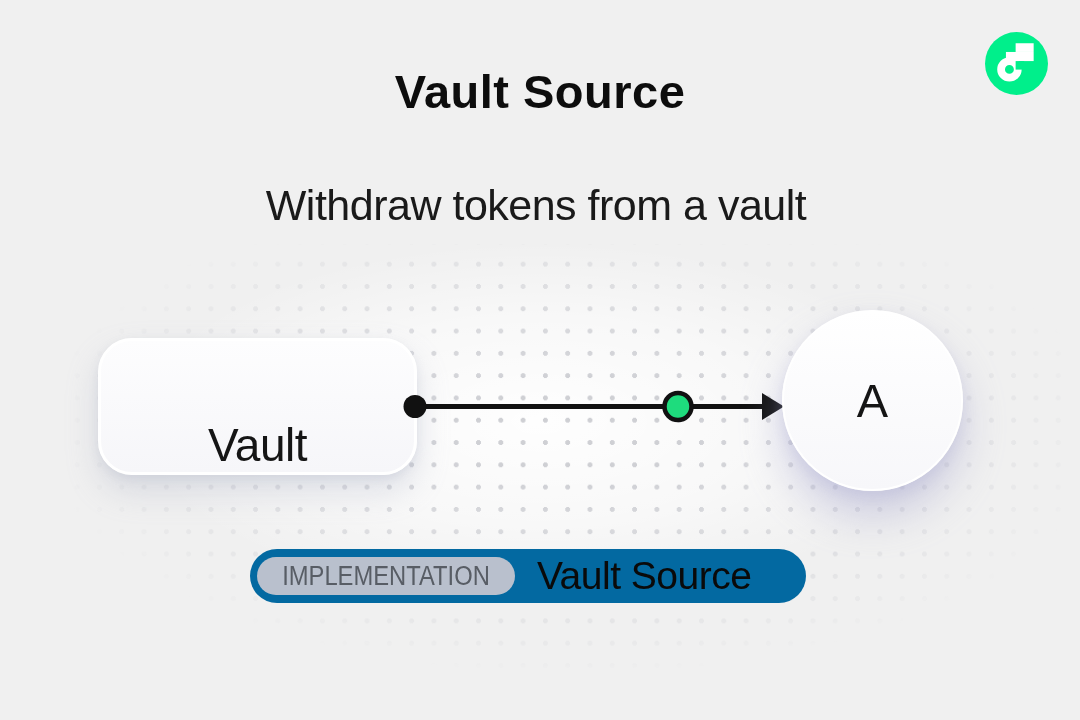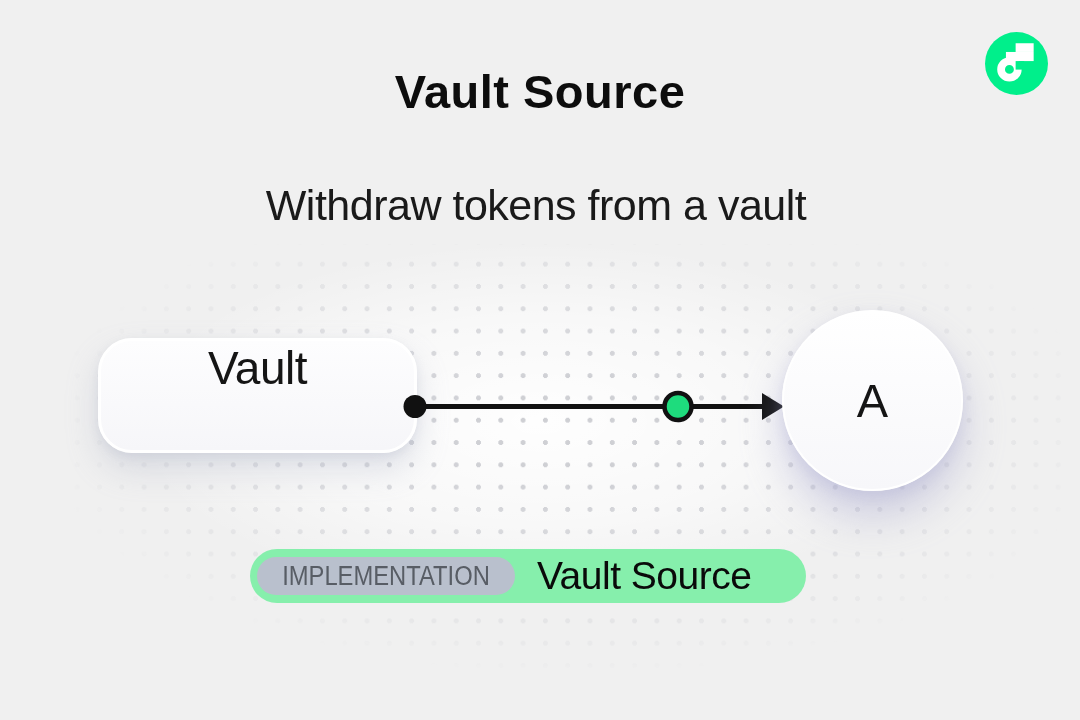--- a/index.html
+++ b/index.html
@@ -59,27 +59,27 @@
 
   .logo {
     position: absolute;
     left: 985px; top: 32px;
     width: 63px; height: 63px;
   }
 
   .vault-node {
     position: absolute;
     left: 98px; top: 338px;
-    width: 319px; height: 115px;
+    width: 319px; height: 137px;
     border-radius: 34px;
     background: linear-gradient(180deg, #fdfdfe 0%, #f6f6f9 100%);
     border: 3px solid #ffffff;
     box-shadow: 0 16px 32px rgba(160,165,190,0.30), 0 4px 10px rgba(160,165,190,0.18);
     display: flex;
-    align-items: flex-start;
+    align-items: flex-end;
     justify-content: center;
   }
   .vault-node .label {
     font-size: 46px;
     font-weight: 400;
     letter-spacing: -0.5px;
     color: #151515;
   }
 
   .edge {
@@ -103,21 +103,21 @@
     font-size: 47px;
     font-weight: 400;
     color: #151515;
   }
 
   .impl-pill {
     position: absolute;
     left: 250px; top: 549px;
     width: 556px; height: 54px;
     border-radius: 27px;
-    background: #86efac;
+    background: #0369a1;
     display: flex;
     align-items: center;
     padding-left: 7px;
   }
   .impl-badge {
     height: 38px;
     width: 258px;
     border-radius: 19px;
     background: #B9C0CD;
     display: flex;

